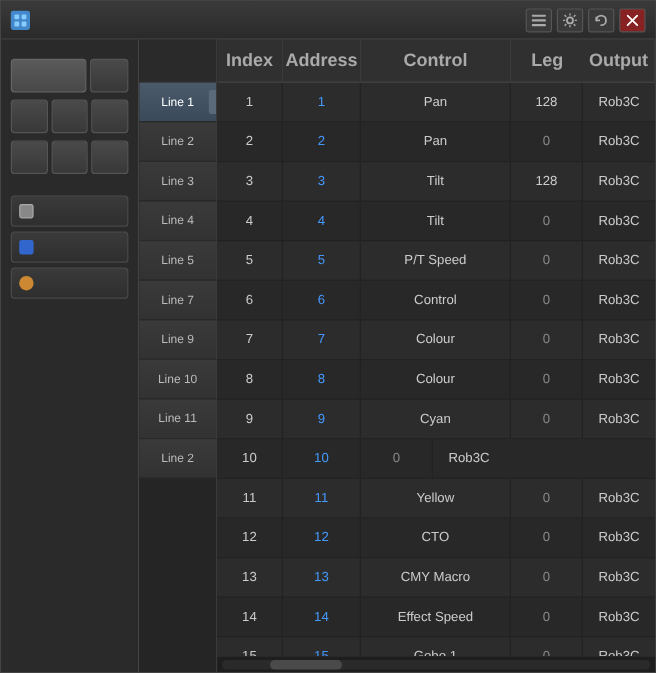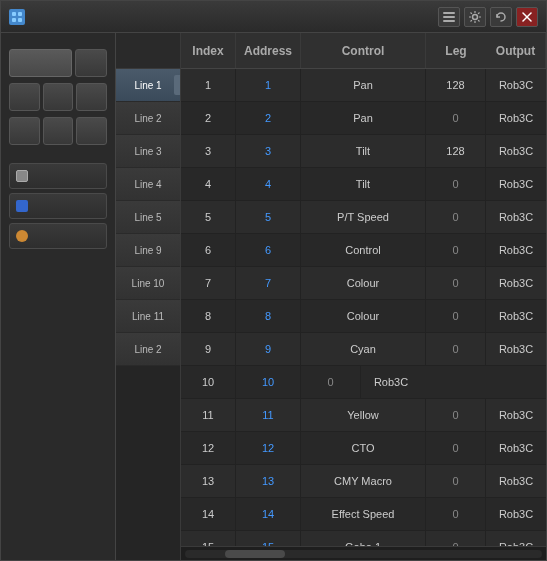--- a/index.html
+++ b/index.html
@@ -220,21 +220,21 @@
       border-bottom: 1px solid #444;
       height: 36px;
       flex-shrink: 0;
     }
 
     .th {
       display: flex;
       align-items: center;
       justify-content: center;
       color: #aaa;
-      font-size: 12px;
+      font-size: 15px;
       font-weight: bold;
       border-right: 1px solid #3a3a3a;
       padding: 0 4px;
     }
 
     .col-index { width: 55px; }
     .col-address { width: 65px; }
     .col-control { flex: 1; }
     .col-output { width: 60px; }
     .col-leg { width: 60px; }
@@ -384,20 +384,21 @@
     </div>
 
     <div class="lines-col">
       <div class="lines-header"></div>
       <div id="lines-list">
           <div class="line-item active">Line 1<div class="line-handle"></div></div>
           <div class="line-item">Line 2</div>
           <div class="line-item">Line 3</div>
           <div class="line-item">Line 4</div>
           <div class="line-item">Line 5</div>
+          <div class="line-item">Line 7</div>
           <div class="line-item">Line 9</div>
           <div class="line-item">Line 10</div>
           <div class="line-item">Line 11</div>
           <div class="line-item">Line 2</div>
         </div>
     </div>
 
     <div class="data-table-wrapper">
       <div class="table-header">
         <div class="th col-index">Index</div>

